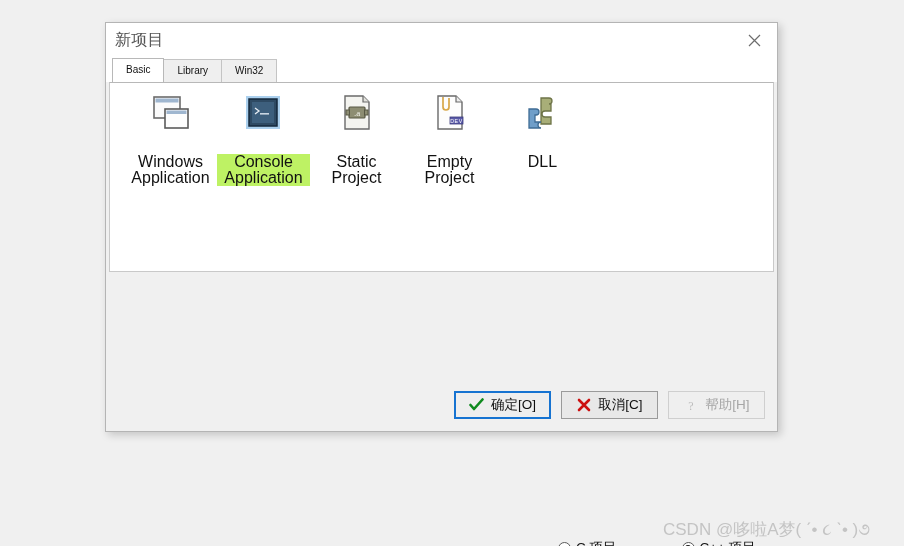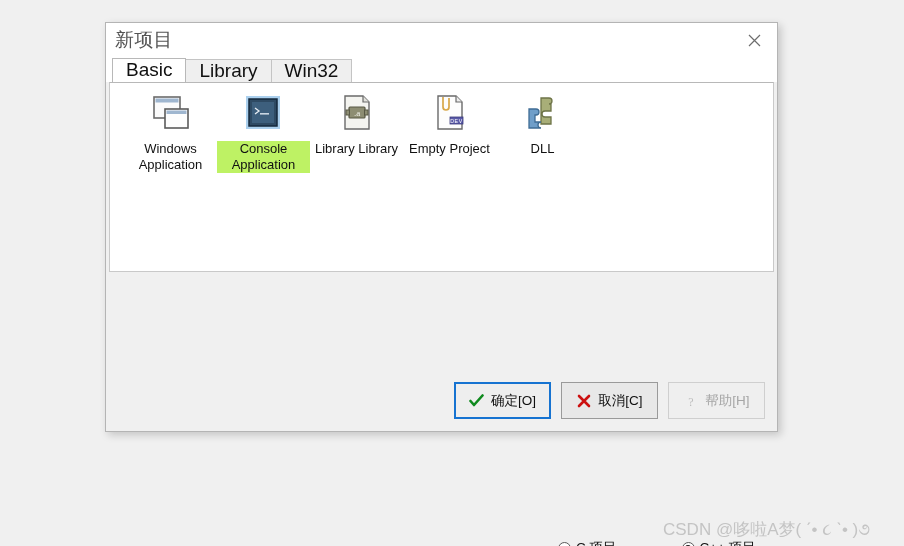--- a/index.html
+++ b/index.html
@@ -33,21 +33,21 @@
   
   #titlebar {
     height: 34px;
     background: #ffffff;
     display: flex;
     align-items: center;
     flex: 0 0 auto;
     position: relative;
   }
   #title-text {
-    font-size: 19px;
+    font-size: 16px;
     color: #555555;
     padding-left: 9px;
     letter-spacing: .2px;
     user-select: none;
   }
   #close-button {
     position: absolute;
     right: 0;
     top: 0;
     width: 45px;
@@ -64,21 +64,21 @@
     height: 25px;
     background: #ffffff;
     display: flex;
     align-items: flex-end;
     padding-left: 6px;
     flex: 0 0 auto;
     position: relative;
     box-sizing: border-box;
   }
   .tab {
-    font-size: 19px;
+    font-size: 10px;
     color: #101010;
     padding: 3px 13px 4px 13px;
     height: 23px;
     box-sizing: border-box;
     background: #efefef;
     border: 1px solid #c4c4c4;
     border-bottom: none;
     margin-right: -1px;
     line-height: 15px;
     cursor: default;
@@ -117,22 +117,22 @@
     user-select: none;
   }
   .proj-icon {
     width: 42px;
     height: 40px;
     display: flex;
     align-items: center;
     justify-content: center;
   }
   .proj-label {
-    margin-top: 8px;
-    font-size: 13px;
+    margin-top: 21px;
+    font-size: 16px;
     line-height: 16px;
     color: #111;
     text-align: center;
     padding: 0 2px;
   }
   .proj-item.selected .proj-label {
     background: #bef264;
   }
 
   
@@ -195,21 +195,21 @@
 
   
   #button-row {
     position: absolute;
     right: 12px;
     bottom: 12px;
     display: flex;
     gap: 10px;
   }
   .dlg-button {
-    height: 37px;
+    height: 28px;
     min-width: 97px;
     box-sizing: border-box;
     background: #e8e8e8;
     border: 1px solid #9a9a9a;
     display: flex;
     align-items: center;
     justify-content: center;
     gap: 7px;
     font-size: 13.5px;
     color: #101010;
@@ -299,21 +299,21 @@
         <div class="proj-icon">
           <svg width="40" height="38" viewBox="0 0 40 38">
             <path d="M8 2 H26 L32 8 V35 H8 Z" fill="#f4f4f0" stroke="#6a6a6a" stroke-width="1.4"></path>
             <path d="M26 2 V8 H32" fill="#e2e2dc" stroke="#6a6a6a" stroke-width="1.2"></path>
             <rect x="12" y="13" width="16" height="11" rx="1" fill="#8d8d72" stroke="#585844" stroke-width="1.2"></rect>
             <rect x="9" y="16" width="3.5" height="5" fill="#8d8d72" stroke="#585844" stroke-width="1"></rect>
             <rect x="27.5" y="16" width="3.5" height="5" fill="#8d8d72" stroke="#585844" stroke-width="1"></rect>
             <text x="20" y="22" font-size="9" font-family="Liberation Serif, serif" fill="#f6f6ef" text-anchor="middle">.a</text>
           </svg>
         </div>
-        <div class="proj-label">Library Library</div>
+        <div class="proj-label">Static Project</div>
       </div>
 
       <div class="proj-item">
         <div class="proj-icon">
           <svg width="40" height="38" viewBox="0 0 40 38">
             <path d="M8 2 H26 L32 8 V35 H8 Z" fill="#fdfdfd" stroke="#6a6a6a" stroke-width="1.4"></path>
             <path d="M26 2 V8 H32" fill="#ededed" stroke="#6a6a6a" stroke-width="1.2"></path>
             <path d="M13 3 v10 a3 3 0 0 0 6 0 v-9" stroke="#d8a84a" stroke-width="1.7" fill="none"></path>
             <rect x="20" y="23" width="13" height="7" fill="#5a5aa8" stroke="#3a3a7a" stroke-width="0.8"></rect>
             <text x="26.5" y="28.6" font-size="5.2" font-family="Liberation Sans, sans-serif" fill="#ffffff" text-anchor="middle" letter-spacing="0.6">DEV</text>

